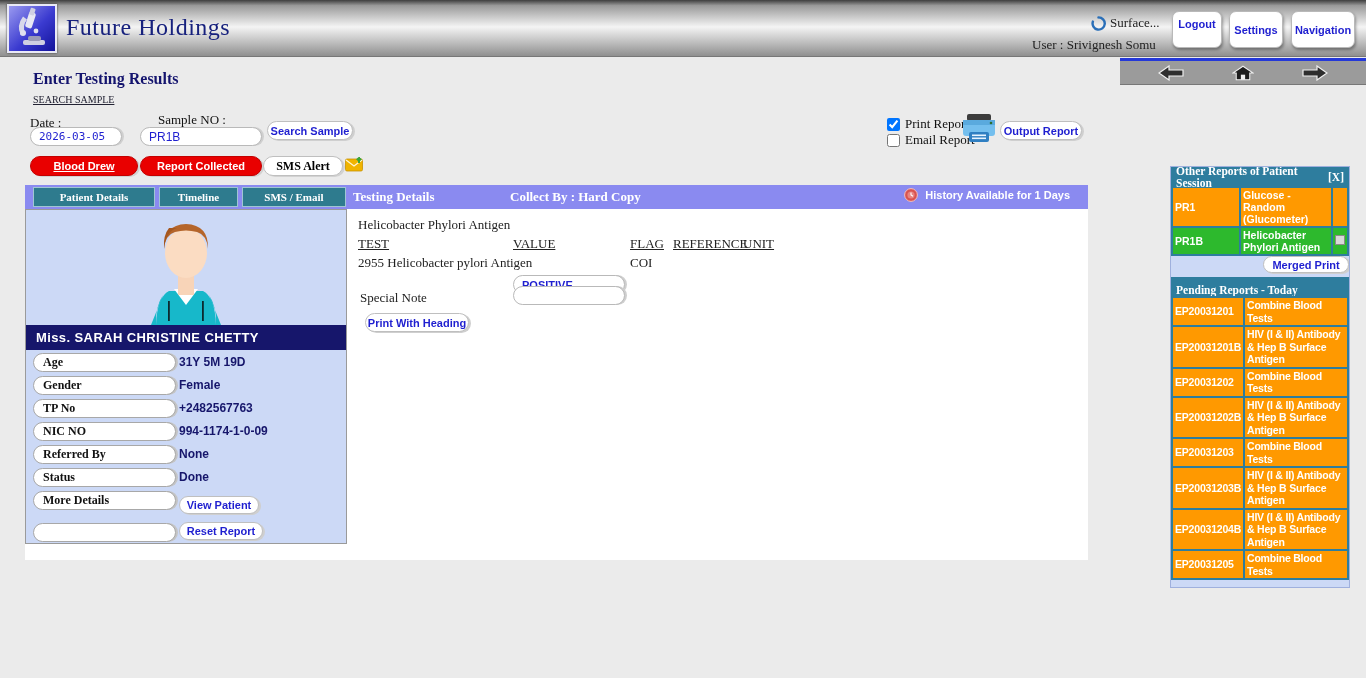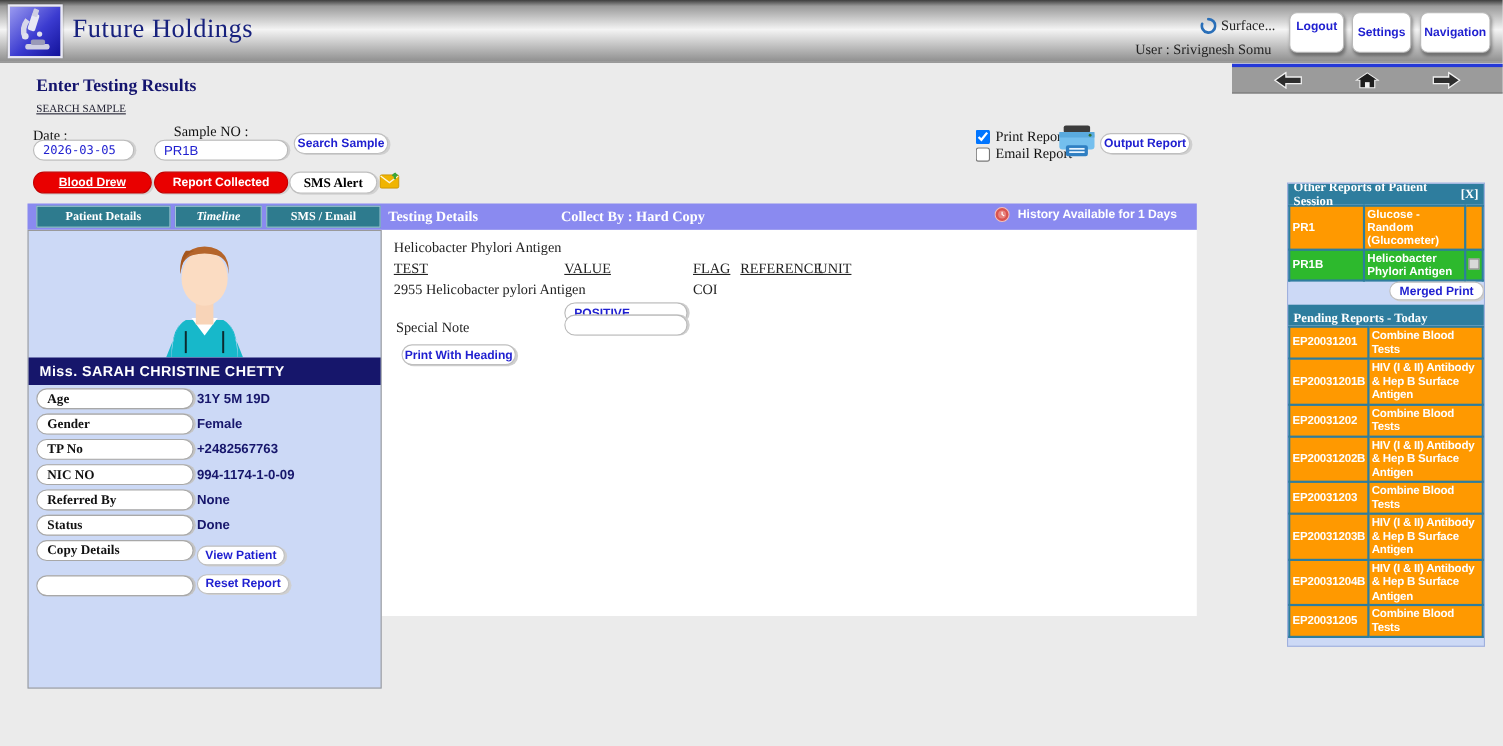--- a/index.html
+++ b/index.html
@@ -70,34 +70,34 @@
   #printer-icon { position:absolute; left:961px; top:113px; cursor:pointer; }
   #output-report-btn { left:1000px; top:121px; width:82px; height:19px; }
 
   
   #tab-bar { position:absolute; left:25px; top:185px; width:1063px; height:24px;
     background:var(--purple-bar,#8a8af0);padding-left:44px; }
   .tab-btn { position:absolute; top:2px; height:20px; background:var(--teal-tab,#2e7b8e);
     border:1px solid #9fc6d2; color:#fff; font-family:"Liberation Serif",serif; font-weight:bold;
     font-size:11px; display:flex; align-items:center; justify-content:center; cursor:pointer; }
   #tab-patient { left:8px; width:122px; }
-  #tab-timeline { left:134px; width:79px;font-style:italic; }
+  #tab-timeline { left:134px; width:79px; }
   #tab-smsemail { left:217px; width:104px; }
   #testing-details-label { position:absolute; left:328px; top:4px; color:#fff;
     font-family:"Liberation Serif",serif; font-weight:bold; font-size:13px; }
   #collect-by-label { position:absolute; left:485px; top:4px; color:#fff;
     font-family:"Liberation Serif",serif; font-weight:bold; font-size:13px; }
   #history-wrap { position:absolute; right:18px; top:3px; display:flex; align-items:center; gap:7px; }
   #history-note { color:#fff; font-size:11px; font-weight:bold; }
 
   
   #content { position:absolute; left:25px; top:209px; width:1063px; height:351px; background:#fff; }
 
   
-  #patient-panel { position:absolute; left:0; top:0; width:322px; height:417px;
+  #patient-panel { position:absolute; left:0; top:0; width:322px; height:335px;
     background:var(--panel-blue,#ccd9f6); border:1px solid #9a9a9a;padding-left:32px; }
   #avatar-area { position:absolute; left:0; top:0; width:320px; height:115px;
     display:flex; align-items:flex-end; justify-content:center; overflow:hidden; }
   #name-bar { position:absolute; left:0; top:115px; width:320px; height:25px;
     background:var(--navy,#1c2167); color:#fff; font-weight:bold; font-size:13px;
     display:flex; align-items:center; padding-left:10px; letter-spacing:0.4px; }
   #patient-fields { position:absolute; left:0; top:142px; width:320px; }
   .pf-row { position:relative; height:23px; }
   .pf-pill { position:absolute; left:7px; top:1px; width:143px; height:19px; background:#fff;
     border:1px solid #a8a8a8; border-radius:10px; box-shadow:2px 0 0 #c4c4c4;
@@ -310,21 +310,21 @@
           <div class="pf-pill">Referred By</div>
           <div class="pf-value">None</div>
         </div>
 
         <div class="pf-row">
           <div class="pf-pill">Status</div>
           <div class="pf-value">Done</div>
         </div>
 
         <div class="pf-row">
-          <div class="pf-pill">Copy Details</div>
+          <div class="pf-pill">More Details</div>
           <div class="pf-value"></div>
         </div>
       </div>
 
     <div class="pf-pill-extra" style="top:313px"></div>
     <div id="view-patient-btn" class="ui-btn">
       <span>View Patient</span>
     </div>
     <div id="reset-report-btn" class="ui-btn">
       <span>Reset Report</span>

